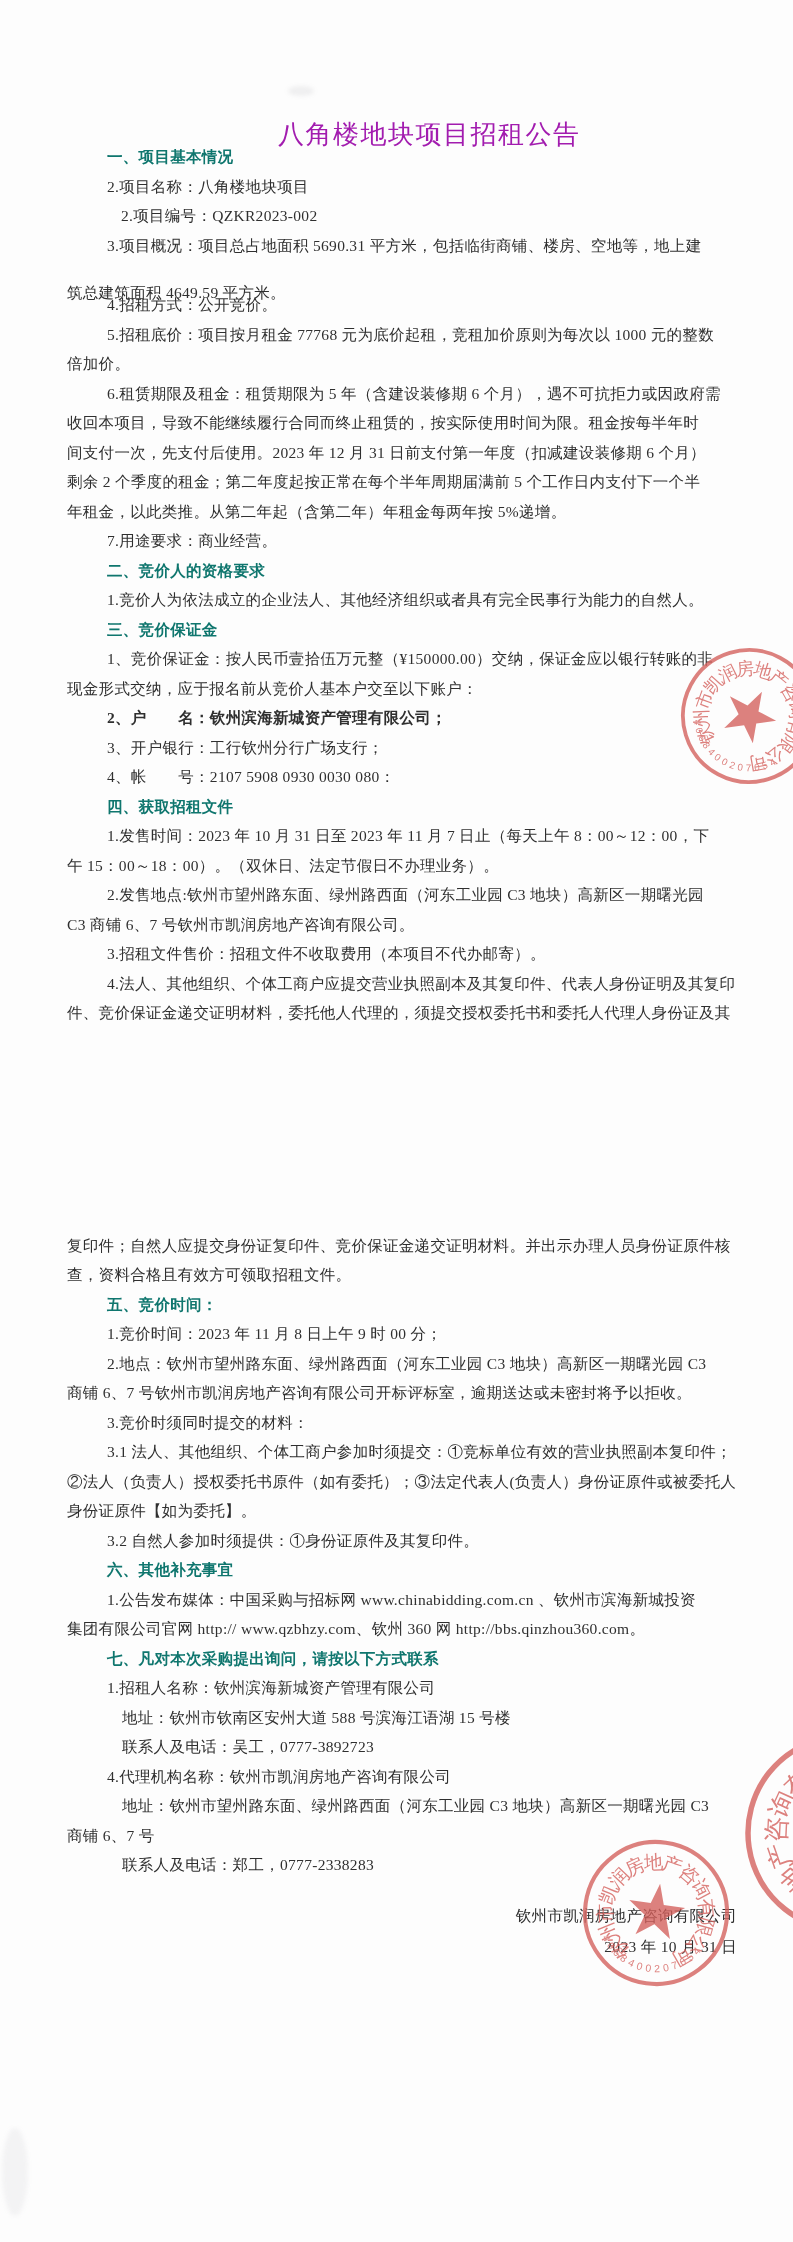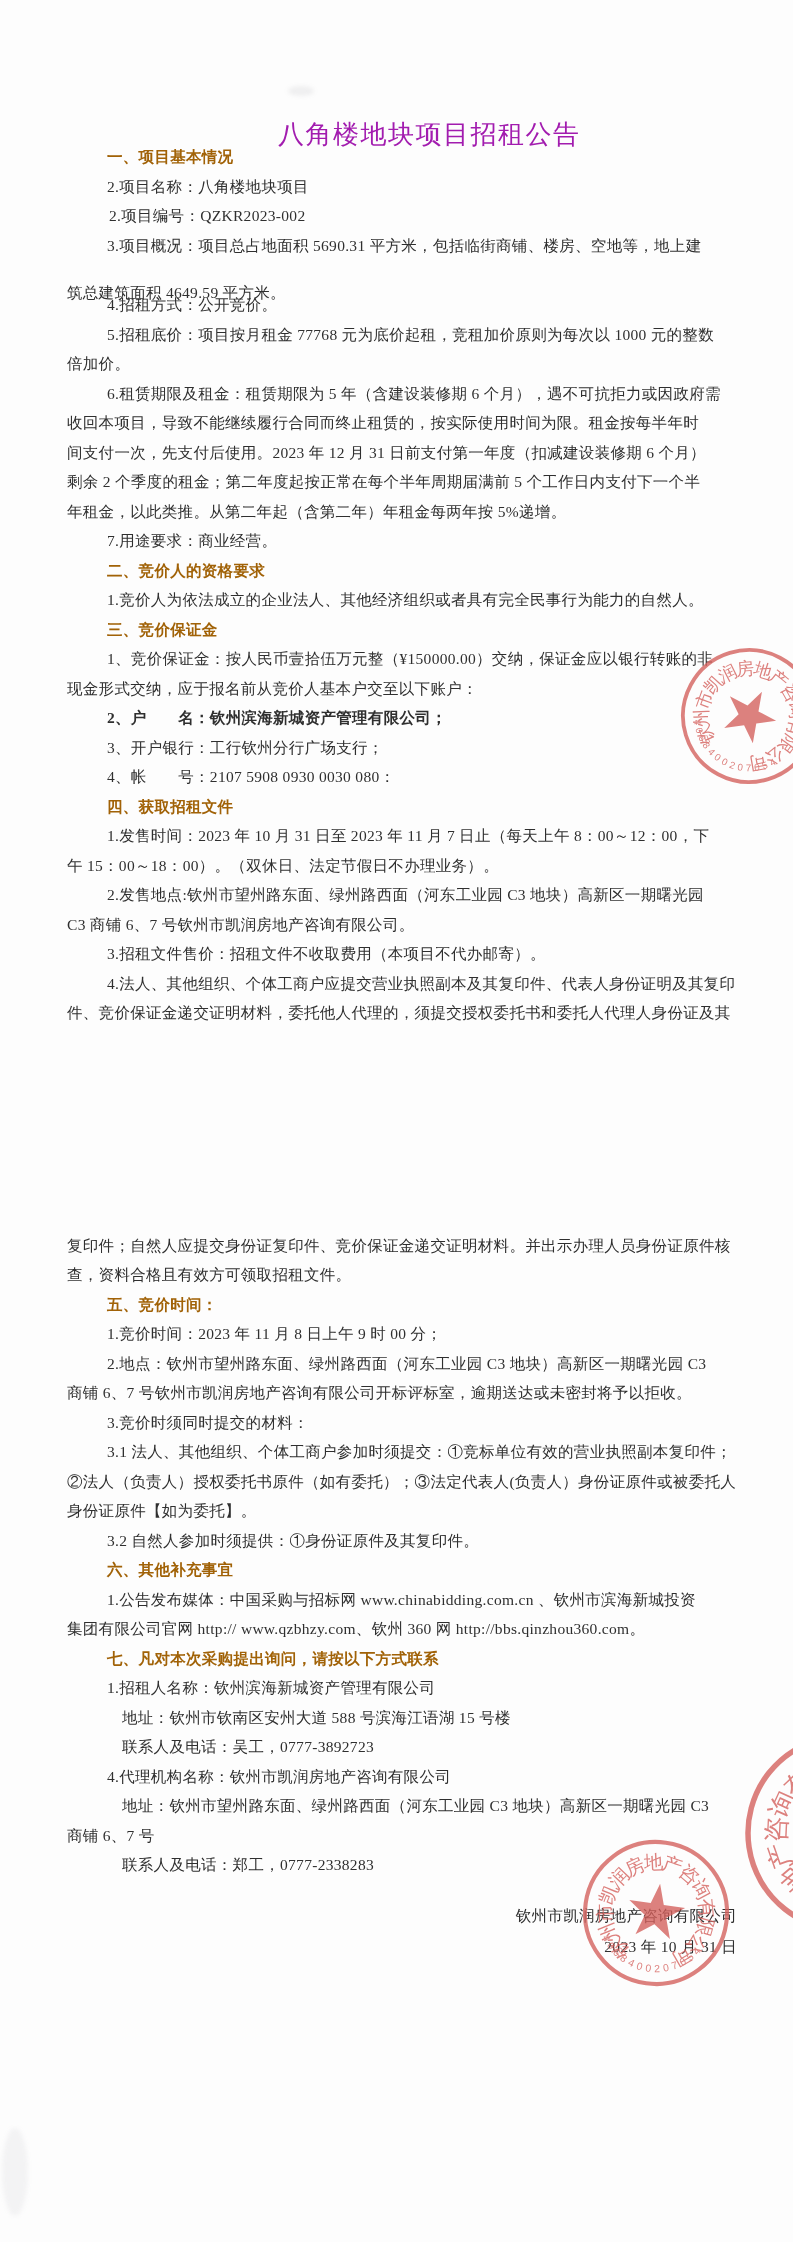--- a/index.html
+++ b/index.html
@@ -19,36 +19,36 @@
     white-space:nowrap;
   }
   .line{
     position:absolute;
     font-size:15.5px;
     line-height:17px;
     color:#2f2f2f;
     white-space:nowrap;
     letter-spacing:0.3px;
   }
-  .line.bold{font-weight:700;color:#a16207;}
+  .line.bold{font-weight:700;color:#0f766e;}
   .seal{position:absolute;pointer-events:none;}
   .smudge{position:absolute;border-radius:50%;filter:blur(2px);}
   .smudge-top{left:288px;top:86px;width:26px;height:10px;background:rgba(120,120,125,0.10);}
   .smudge-bottom{left:2px;top:2128px;width:26px;height:88px;background:rgba(120,120,125,0.07);}
 </style>
 </head>
 <body>
 
 <div id="page">
   <div class="smudge smudge-top"></div>
   <div class="doc-title">八角楼地块项目招租公告</div>
   <div id="lines">
       <div class="line bold" style="top: 148px; left: 107px;">一、项目基本情况</div>
       <div class="line" style="top: 178px; left: 107px;">2.项目名称：八角楼地块项目</div>
-      <div class="line" style="top: 207px; left: 109px;">2.项目编号：QZKR2023-002</div>
+      <div class="line" style="top: 207px; left: 121px;">2.项目编号：QZKR2023-002</div>
       <div class="line" style="top: 237px; left: 107px;">3.项目概况：项目总占地面积 5690.31 平方米，包括临街商铺、楼房、空地等，地上建</div>
       <div class="line" style="top: 284px; left: 67px;">筑总建筑面积 4649.59 平方米。</div>
       <div class="line" style="top: 296px; left: 107px;">4.招租方式：公开竞价。</div>
       <div class="line" style="top: 326px; left: 107px;">5.招租底价：项目按月租金 77768 元为底价起租，竞租加价原则为每次以 1000 元的整数</div>
       <div class="line" style="top: 355px; left: 67px;">倍加价。</div>
       <div class="line" style="top: 385px; left: 107px;">6.租赁期限及租金：租赁期限为 5 年（含建设装修期 6 个月），遇不可抗拒力或因政府需</div>
       <div class="line" style="top: 414px; left: 67px;">收回本项目，导致不能继续履行合同而终止租赁的，按实际使用时间为限。租金按每半年时</div>
       <div class="line" style="top: 444px; left: 67px;">间支付一次，先支付后使用。2023 年 12 月 31 日前支付第一年度（扣减建设装修期 6 个月）</div>
       <div class="line" style="top: 473px; left: 67px;">剩余 2 个季度的租金；第二年度起按正常在每个半年周期届满前 5 个工作日内支付下一个半</div>
       <div class="line" style="top: 503px; left: 67px;">年租金，以此类推。从第二年起（含第二年）年租金每两年按 5%递增。</div>

